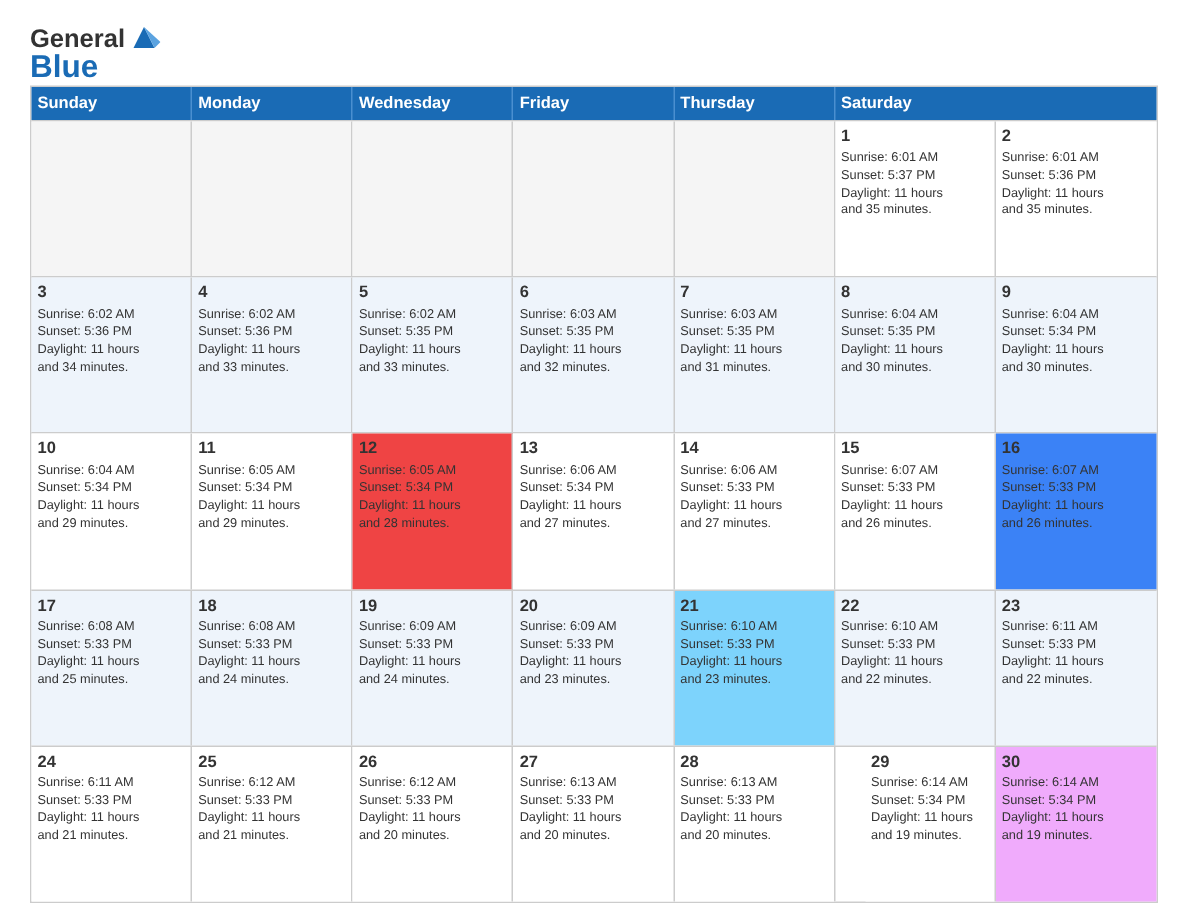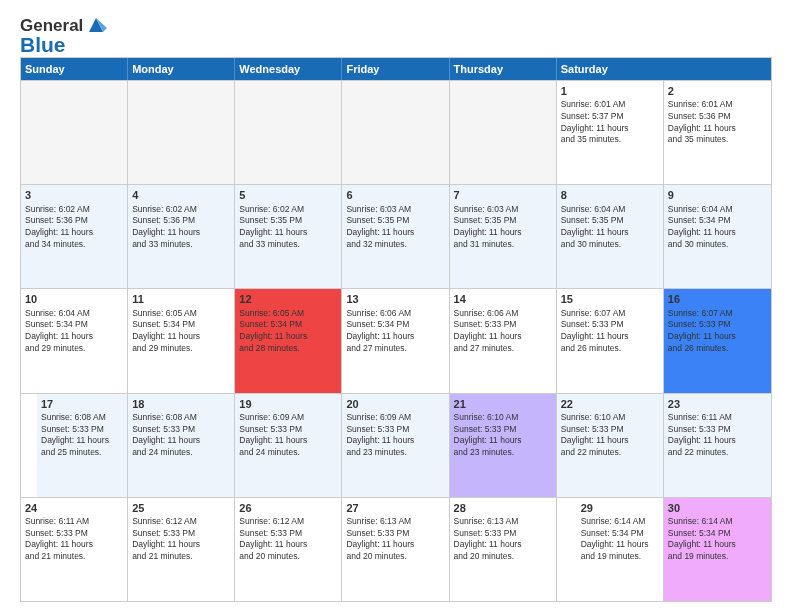--- a/index.html
+++ b/index.html
@@ -206,37 +206,37 @@
           <div class="cal-cell" style="background: rgb(255, 255, 255);"><span class="day-num">15</span><span class="cell-text" style="white-space: pre-wrap;">Sunrise: 6:07 AM
 Sunset: 5:33 PM
 Daylight: 11 hours
 and 26 minutes.</span></div>
           <div class="cal-cell" style="background: #3b82f6;"><span class="day-num">16</span><span class="cell-text" style="white-space: pre-wrap;">Sunrise: 6:07 AM
 Sunset: 5:33 PM
 Daylight: 11 hours
 and 26 minutes.</span></div>
         </div>
         <div class="cal-row">
-          <div class="cal-cell" style="background: rgb(238, 244, 251); margin-left: 16px;"><span class="day-num">17</span><span class="cell-text" style="white-space: pre-wrap;">Sunrise: 6:08 AM
+          <div class="cal-cell" style="background: rgb(238, 244, 251);"><span class="day-num">17</span><span class="cell-text" style="white-space: pre-wrap;">Sunrise: 6:08 AM
 Sunset: 5:33 PM
 Daylight: 11 hours
 and 25 minutes.</span></div>
           <div class="cal-cell" style="background: rgb(238, 244, 251);"><span class="day-num">18</span><span class="cell-text" style="white-space: pre-wrap;">Sunrise: 6:08 AM
 Sunset: 5:33 PM
 Daylight: 11 hours
 and 24 minutes.</span></div>
           <div class="cal-cell" style="background: rgb(238, 244, 251);"><span class="day-num">19</span><span class="cell-text" style="white-space: pre-wrap;">Sunrise: 6:09 AM
 Sunset: 5:33 PM
 Daylight: 11 hours
 and 24 minutes.</span></div>
           <div class="cal-cell" style="background: rgb(238, 244, 251);"><span class="day-num">20</span><span class="cell-text" style="white-space: pre-wrap;">Sunrise: 6:09 AM
 Sunset: 5:33 PM
 Daylight: 11 hours
 and 23 minutes.</span></div>
-          <div class="cal-cell" style="background: #c4b5fd;"><span class="day-num">21</span><span class="cell-text" style="white-space: pre-wrap;">Sunrise: 6:10 AM
+          <div class="cal-cell" style="background: #7dd3fc;"><span class="day-num">21</span><span class="cell-text" style="white-space: pre-wrap;">Sunrise: 6:10 AM
 Sunset: 5:33 PM
 Daylight: 11 hours
 and 23 minutes.</span></div>
           <div class="cal-cell" style="background: rgb(238, 244, 251);"><span class="day-num">22</span><span class="cell-text" style="white-space: pre-wrap;">Sunrise: 6:10 AM
 Sunset: 5:33 PM
 Daylight: 11 hours
 and 22 minutes.</span></div>
           <div class="cal-cell" style="background: rgb(238, 244, 251);"><span class="day-num">23</span><span class="cell-text" style="white-space: pre-wrap;">Sunrise: 6:11 AM
 Sunset: 5:33 PM
 Daylight: 11 hours

